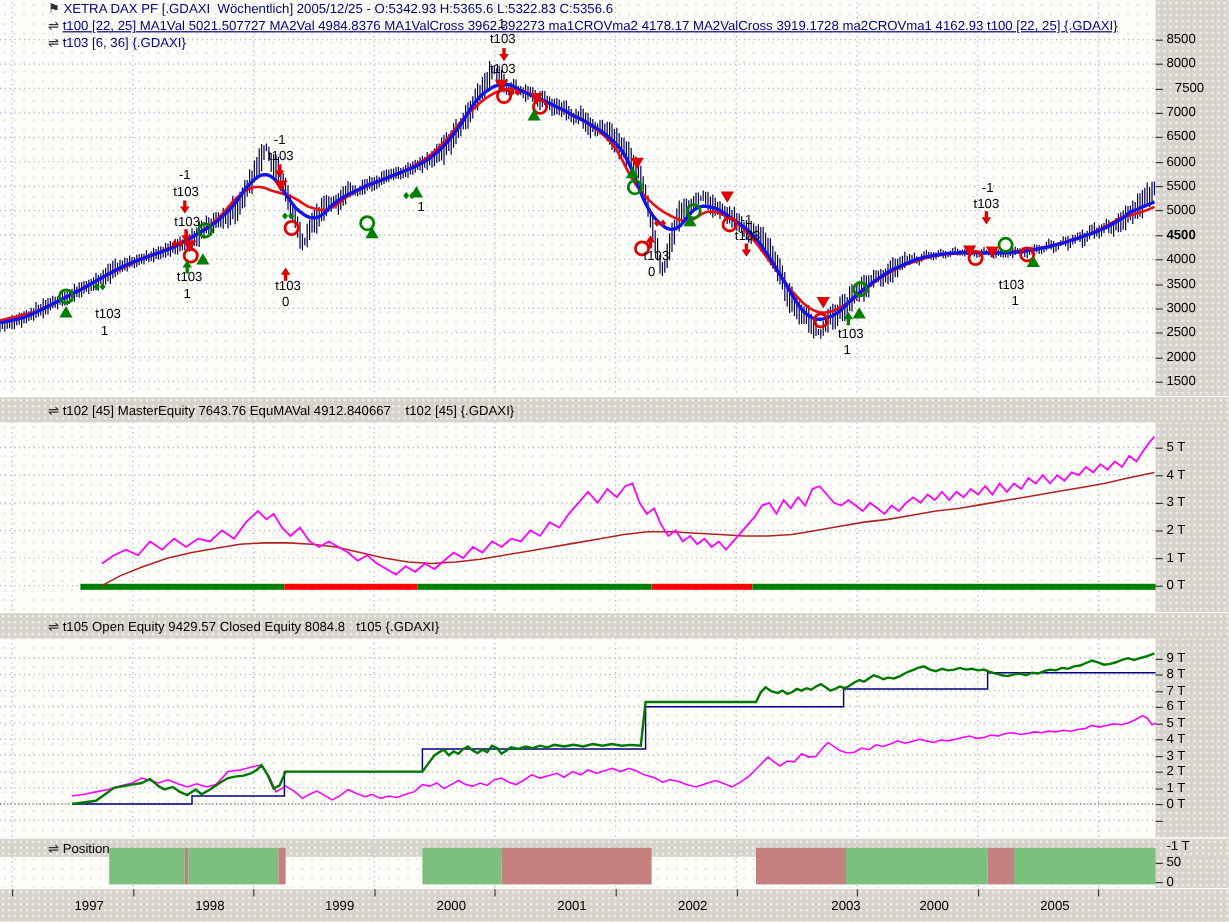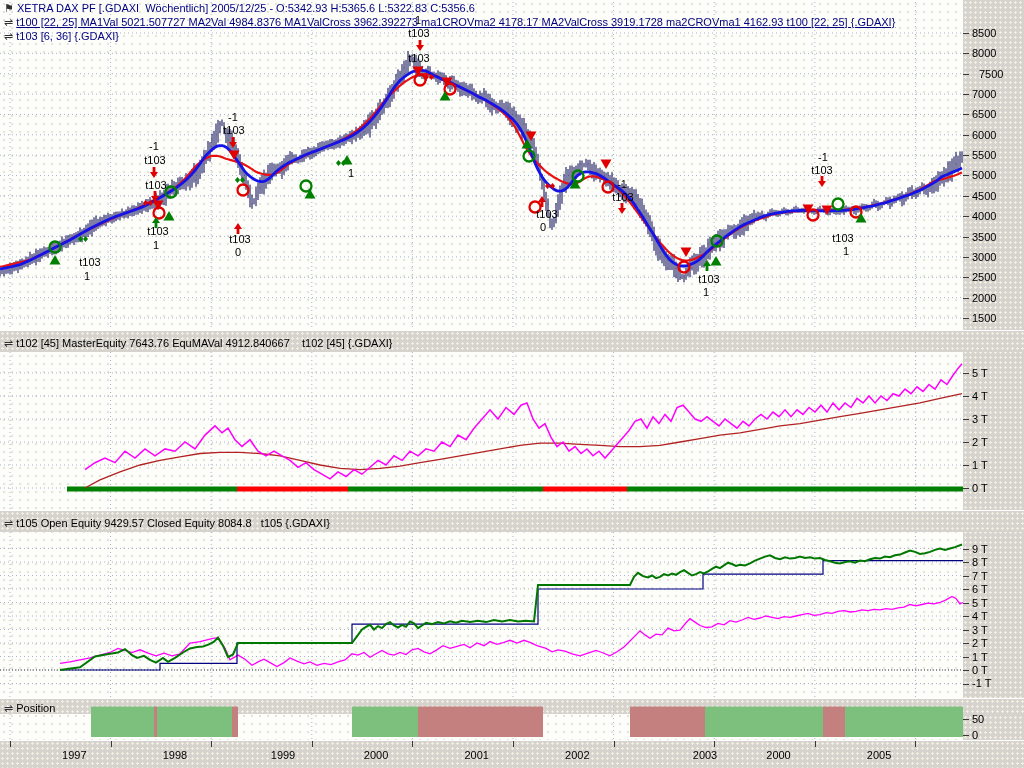--- a/index.html
+++ b/index.html
@@ -10,21 +10,21 @@
         background-size:8px 8px;}
   .strip{position:absolute;background-color:#d6d3ce;
         background-image:radial-gradient(circle,#f2efe2 1px,transparent 1.4px);
         background-size:5px 5px;}
   #rightstrip{left:963px;top:0;width:61px;height:768px;}
   #bottomstrip{left:0;top:740px;width:1024px;height:28px;border-top:1px solid #ffffff;}
   .sep{border-top:1px solid #ffffff;}
   #sep2{left:0;top:330px;width:1024px;height:21px;}
   #sep3{left:0;top:510px;width:1024px;height:21px;}
   #sep4{left:0;top:698px;width:1024px;height:15px;}
-  .hdr{position:absolute;font-size:11px;line-height:12px;color:#000;white-space:pre;z-index:6;}
+  .hdr{position:absolute;font-size:11px;line-height:12px;color:#000;white-space:pre;z-index:6;margin-left:36px;}
   .hdr .ic{display:inline-block;margin-right:3px;color:#303030;}
   .navy{color:#000080;}
   #svg{position:absolute;left:0;top:0;z-index:3;}
   #labels{position:absolute;left:0;top:0;width:1024px;height:768px;z-index:5;pointer-events:none;}
   .albl{position:absolute;font-size:11px;color:#000;transform:translate(-50%,-50%);white-space:nowrap;}
   .yl{position:absolute;font-size:11px;color:#000;white-space:nowrap;}
   .vtick{position:absolute;width:1px;height:6px;background:#3a3a3a;}
   .htick{position:absolute;width:6px;height:1px;background:#3a3a3a;}
 </style>
 </head>
@@ -245,21 +245,21 @@
       <div class="yl" style="left: 972px; top: 88.071px;">7000</div>
       <div class="htick" style="left: 963px; top: 114.428px;"></div>
       <div class="yl" style="left: 972px; top: 108.428px;">6500</div>
       <div class="htick" style="left: 963px; top: 134.785px;"></div>
       <div class="yl" style="left: 972px; top: 128.785px;">6000</div>
       <div class="htick" style="left: 963px; top: 155.142px;"></div>
       <div class="yl" style="left: 972px; top: 149.142px;">5500</div>
       <div class="htick" style="left: 963px; top: 175.499px;"></div>
       <div class="yl" style="left: 972px; top: 169.499px;">5000</div>
       <div class="htick" style="left: 963px; top: 195.856px;"></div>
-      <div class="yl" style="left: 972px; top: 189.856px;">4500</div>
+      <div class="yl" style="left: 972px; top: 189.856px; font-weight: bold;">4500</div>
       <div class="htick" style="left: 963px; top: 216.213px;"></div>
       <div class="yl" style="left: 972px; top: 210.213px;">4000</div>
       <div class="htick" style="left: 963px; top: 236.57px;"></div>
       <div class="yl" style="left: 972px; top: 230.57px;">3500</div>
       <div class="htick" style="left: 963px; top: 256.927px;"></div>
       <div class="yl" style="left: 972px; top: 250.927px;">3000</div>
       <div class="htick" style="left: 963px; top: 277.284px;"></div>
       <div class="yl" style="left: 972px; top: 271.284px;">2500</div>
       <div class="htick" style="left: 963px; top: 297.641px;"></div>
       <div class="yl" style="left: 972px; top: 291.641px;">2000</div>
@@ -291,21 +291,21 @@
       <div class="yl" style="left: 972px; top: 610px;">4 T</div>
       <div class="htick" style="left: 963px; top: 629.5px;"></div>
       <div class="yl" style="left: 972px; top: 623.5px;">3 T</div>
       <div class="htick" style="left: 963px; top: 643px;"></div>
       <div class="yl" style="left: 972px; top: 637px;">2 T</div>
       <div class="htick" style="left: 963px; top: 656.5px;"></div>
       <div class="yl" style="left: 972px; top: 650.5px;">1 T</div>
       <div class="htick" style="left: 963px; top: 670px;"></div>
       <div class="yl" style="left: 972px; top: 664px;">0 T</div>
       <div class="htick" style="left: 963px; top: 683.5px;"></div>
-      <div class="yl" style="left: 972px; top: 677px;">-1 T</div>
+      <div class="yl" style="left: 972px; top: 699px;">-1 T</div>
       <div class="htick" style="left: 963px; top: 719px;"></div>
       <div class="yl" style="left: 972px; top: 713px;">50</div>
       <div class="htick" style="left: 963px; top: 735px;"></div>
       <div class="yl" style="left: 972px; top: 729px;">0</div>
       <div class="vtick" style="left: 10px; top: 741px;"></div>
       <div class="vtick" style="left: 110.6px; top: 741px;"></div>
       <div class="vtick" style="left: 211.2px; top: 741px;"></div>
       <div class="vtick" style="left: 311.8px; top: 741px;"></div>
       <div class="vtick" style="left: 412.4px; top: 741px;"></div>
       <div class="vtick" style="left: 513px; top: 741px;"></div>

